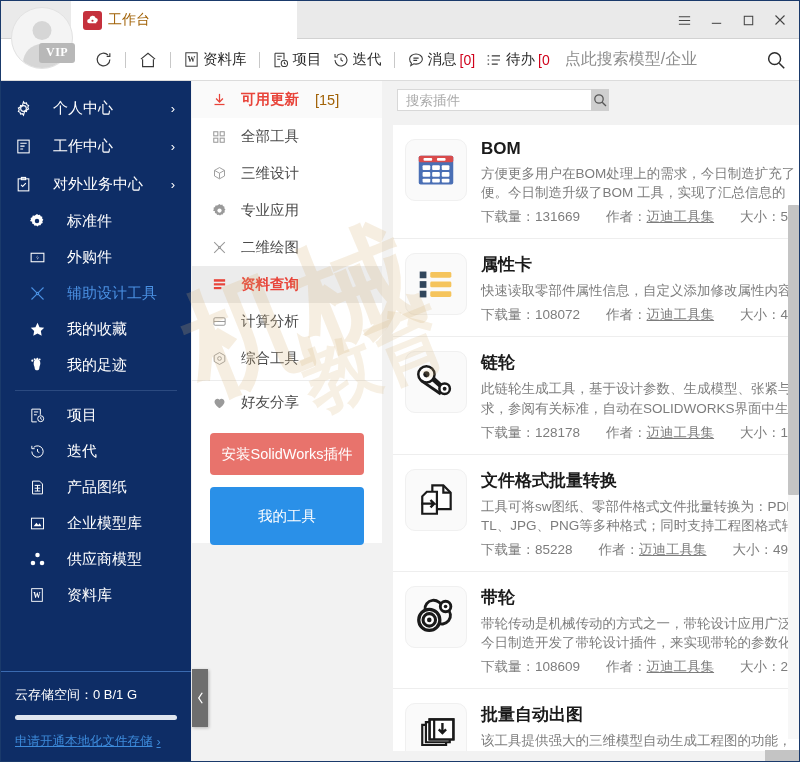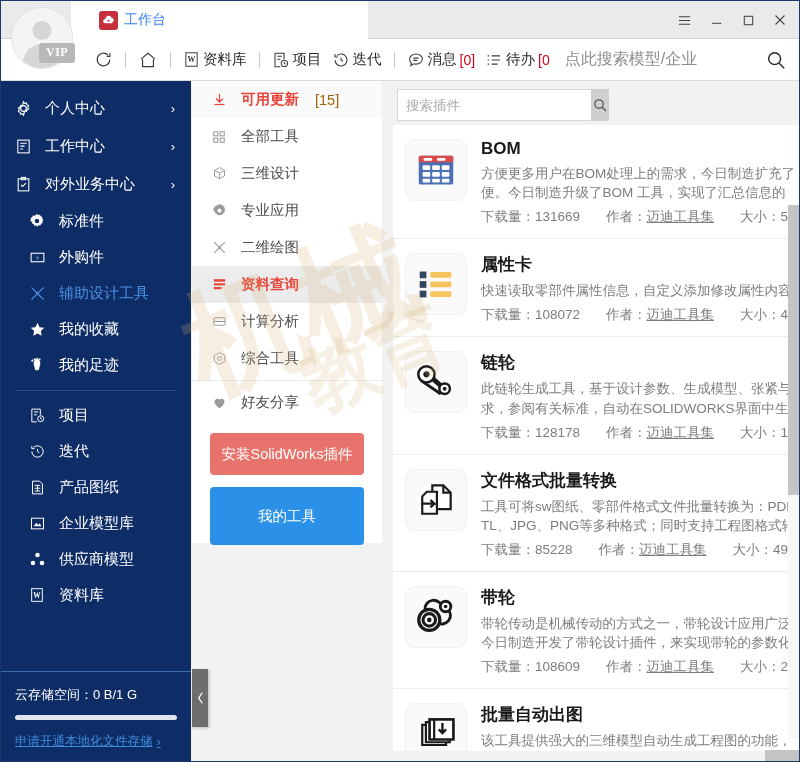--- a/index.html
+++ b/index.html
@@ -17,24 +17,24 @@
     background: #f2f2f2;
   }
 
   
   .titlebar {
     position: absolute; left: 0; top: 0; width: 800px; height: 38px;
     background: #eaeaea;
     border-bottom: 1px solid #d2d2d2;
   }
   .tab-active {
-    position: absolute; left: 70px; top: 0; width: 297px; height: 38px;
+    position: absolute; left: 70px; top: 0; width: 226px; height: 38px;
     background: #ffffff;
-    display: flex; align-items: center; padding-left: 28px;
-    font-size: 14px; color: #3b82f6;
+    display: flex; align-items: center; padding-left: 12px;
+    font-size: 14px; color: #a16207;
   }
   .tab-icon {
     width: 19px; height: 19px; border-radius: 3px;
     background: #c5303c;
     display: flex; align-items: center; justify-content: center;
     margin-right: 6px; flex: none;
   }
   .tab-icon svg { display:block; }
   .win-btns {
     position: absolute; right: 6px; top: 0; height: 38px;
@@ -94,21 +94,21 @@
   .leftnav {
     position: absolute; left: 0; top: 80px; width: 190px; height: 682px;
     background: #0e2d66; color: #ffffff; overflow: hidden;
   }
   .nav-row {
     display: flex; align-items: center; height: 36px;
     padding-left: 14px; font-size: 15px; color: #ffffff; position: relative;
   }
   .nav-row.top { height: 38px; }
   .nav-row .ico { width: 22px; display:flex; align-items:center; flex:none; }
-  .nav-row .lbl { margin-left: 8px; white-space: nowrap; }
+  .nav-row .lbl { margin-left: 16px; white-space: nowrap; }
   .nav-row .chev {
     position: absolute; right: 16px; color: #ffffff; font-size: 13px; line-height: 1;
   }
   .nav-row.active { color: #4a90e2; }
   .nav-row.active .chev { color: #4a90e2; }
   .nav-row.sub { padding-left: 28px; }
   .nav-row.sub.active2 { color: #4a90e2; }
   .nav-div {
     height: 1px; background: #2b4a80; margin: 7px 14px 6px 14px;
   }
@@ -167,21 +167,21 @@
 
   
   .content {
     position: absolute; left: 382px; top: 80px; right: 0; bottom: 0;
     background: #f2f2f2; overflow: hidden;
   }
   .searchbar-wrap {
     position: absolute; left: 0; top: 0; right: 0; height: 44px;
     background: #f2f2f2; padding: 8px 0 0 14px;
   }
-  .searchbox { display: flex; width: 205px; height: 32px; }
+  .searchbox { display: flex; width: 205px; height: 22px; }
   .searchbox input {
     flex: 1; border: 1px solid #d8d8d8; border-right: none; background:#fff;
     padding: 0 8px; font-size: 13.5px; color: #333; outline: none;
     font-family: inherit;
   }
   .searchbox input::placeholder { color: #aaa; }
   .searchbox .sbtn {
     width: 32px; background: #cfcfcf; border: 1px solid #cfcfcf;
     display: flex; align-items: center; justify-content: center; cursor: pointer;
   }

